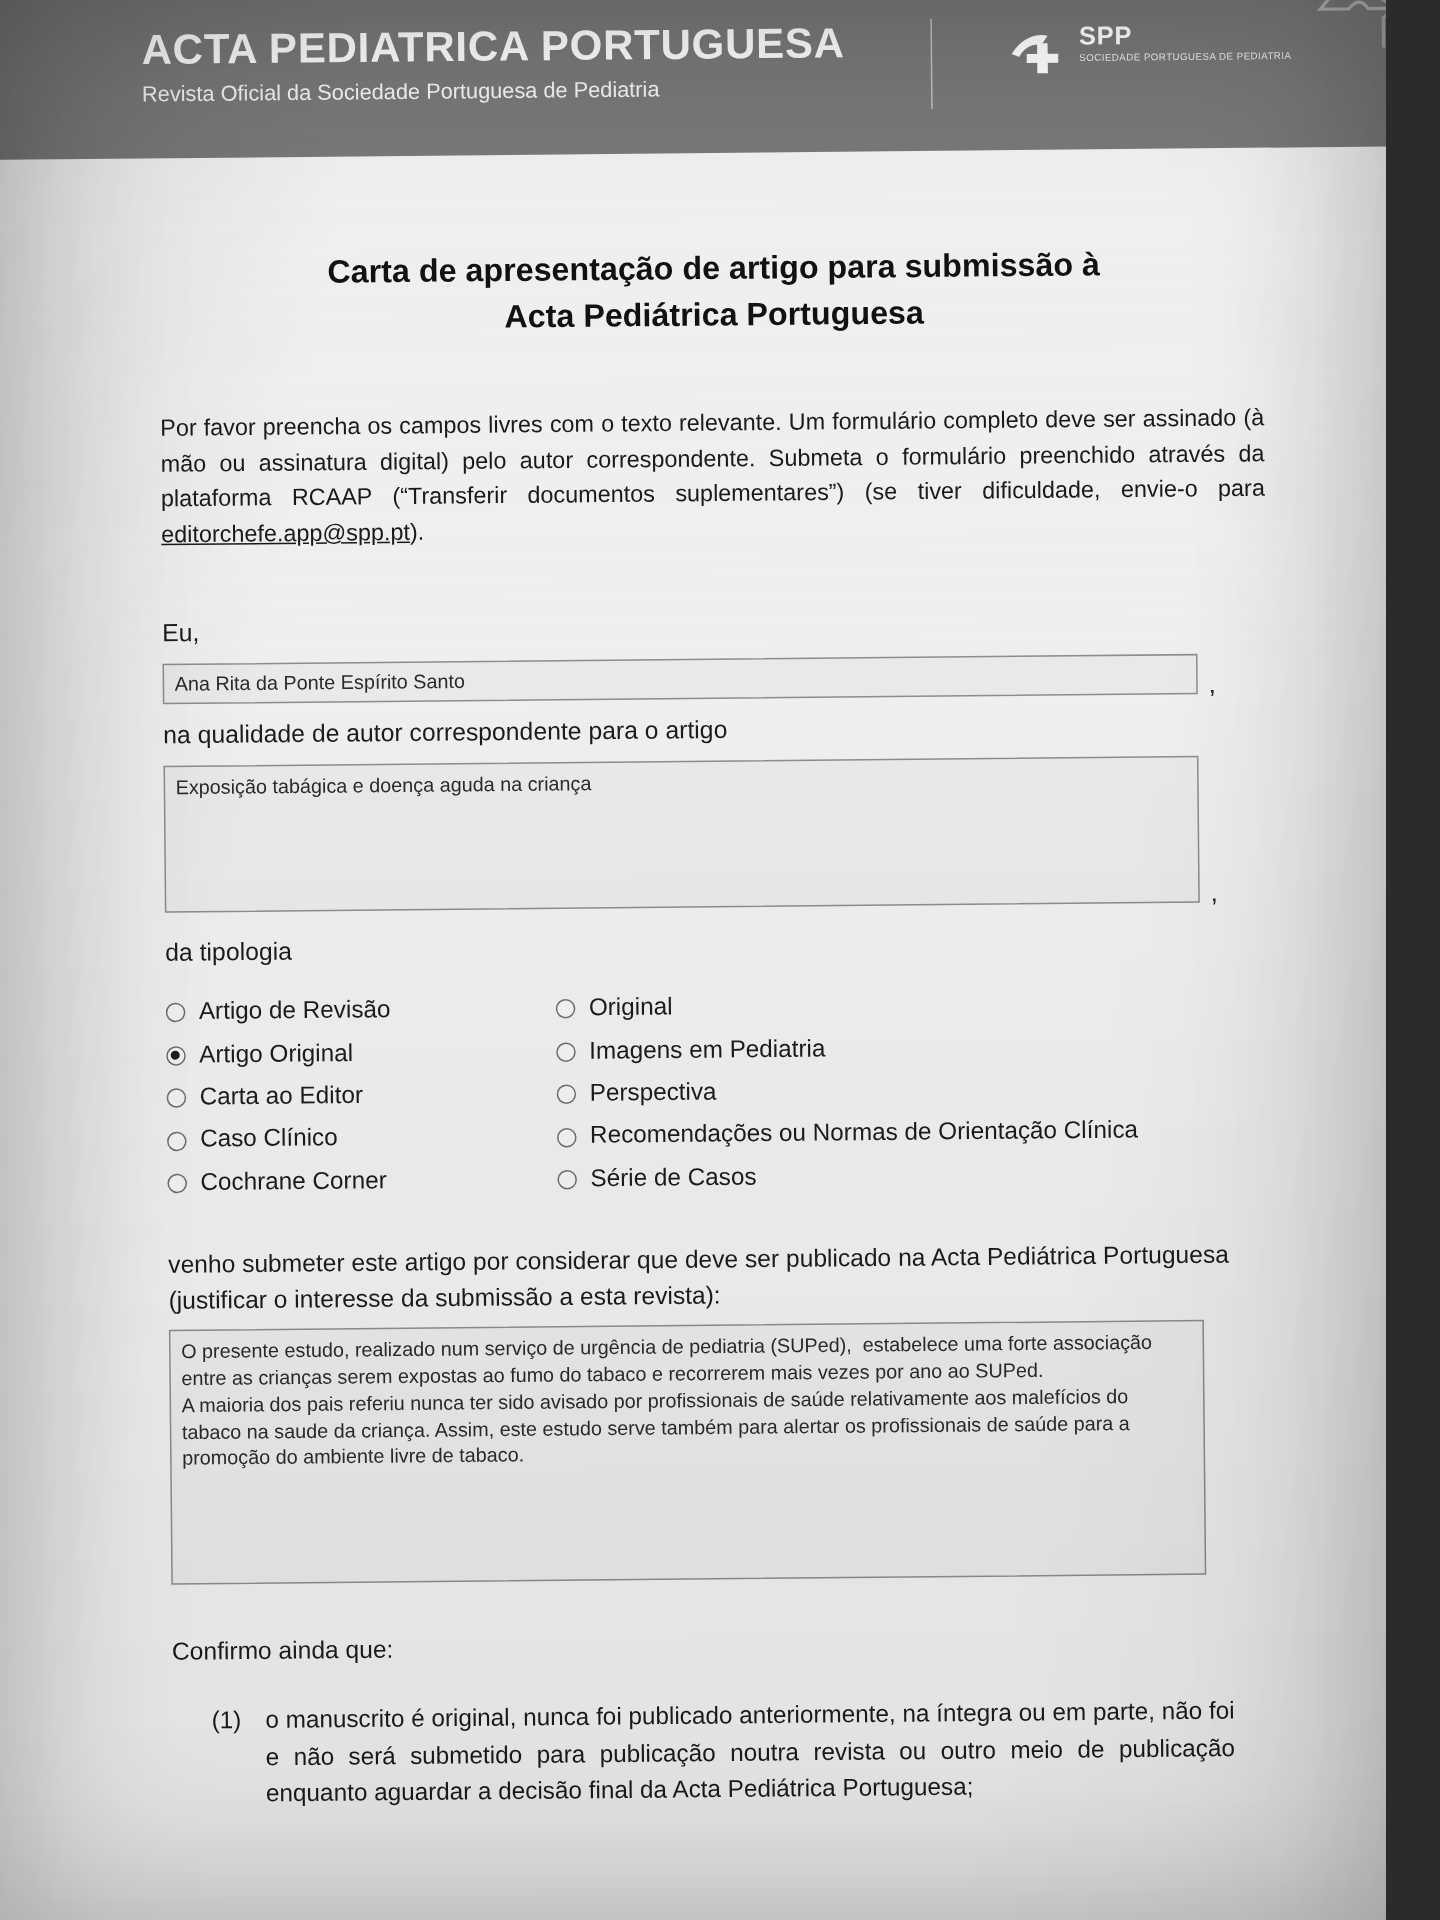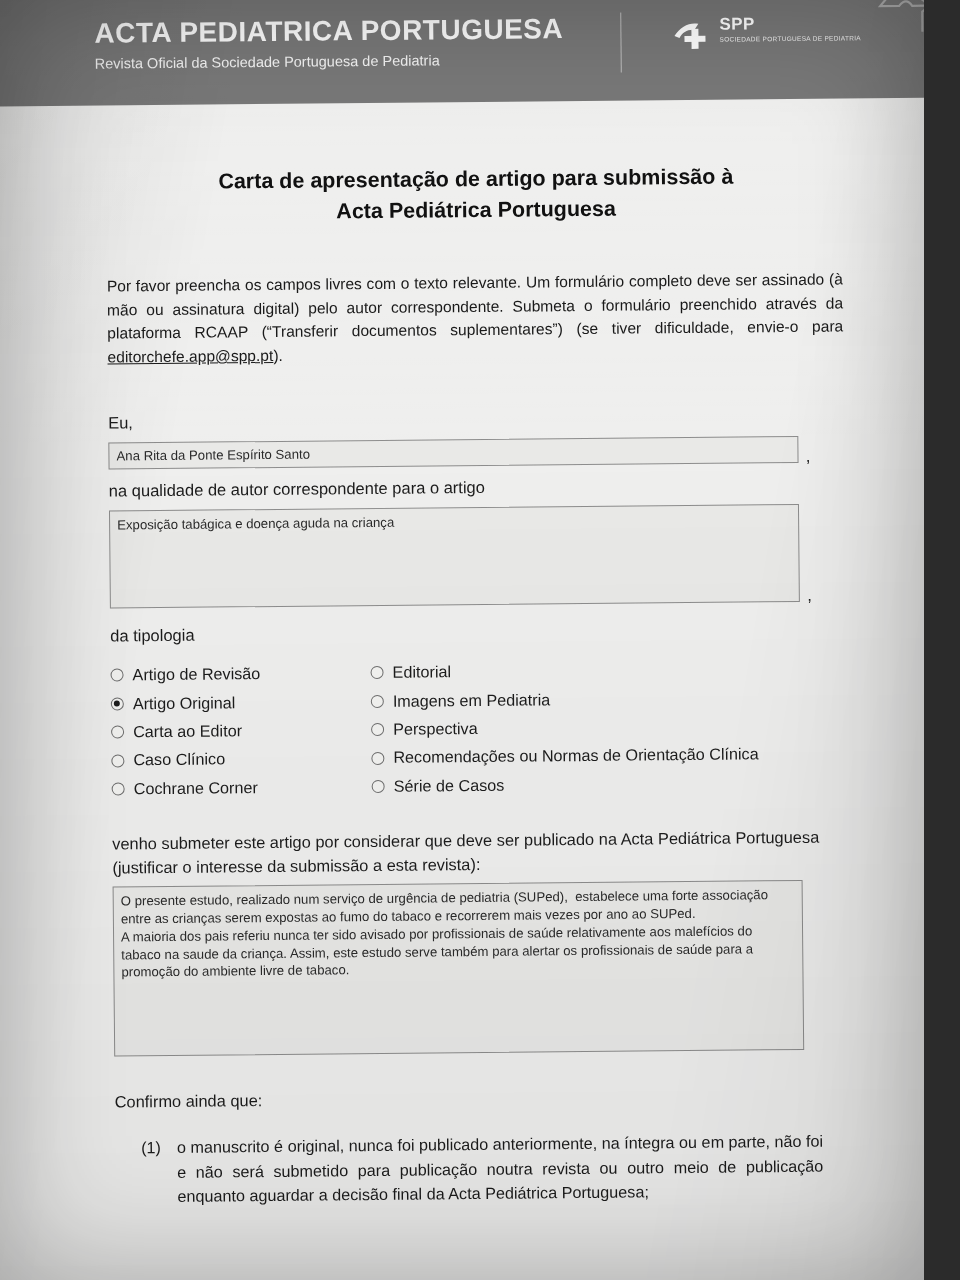--- a/index.html
+++ b/index.html
@@ -337,21 +337,21 @@
           </div>
           <div class="opt">
             <span class="radio"></span>
             <span>Cochrane Corner</span>
           </div>
         </div>
 
         <div class="opt-col right">
           <div class="opt">
             <span class="radio"></span>
-            <span>Editorial</span>
+            <span>Original</span>
           </div>
           <div class="opt">
             <span class="radio"></span>
             <span>Imagens em Pediatria</span>
           </div>
           <div class="opt">
             <span class="radio"></span>
             <span>Perspectiva</span>
           </div>
           <div class="opt">

